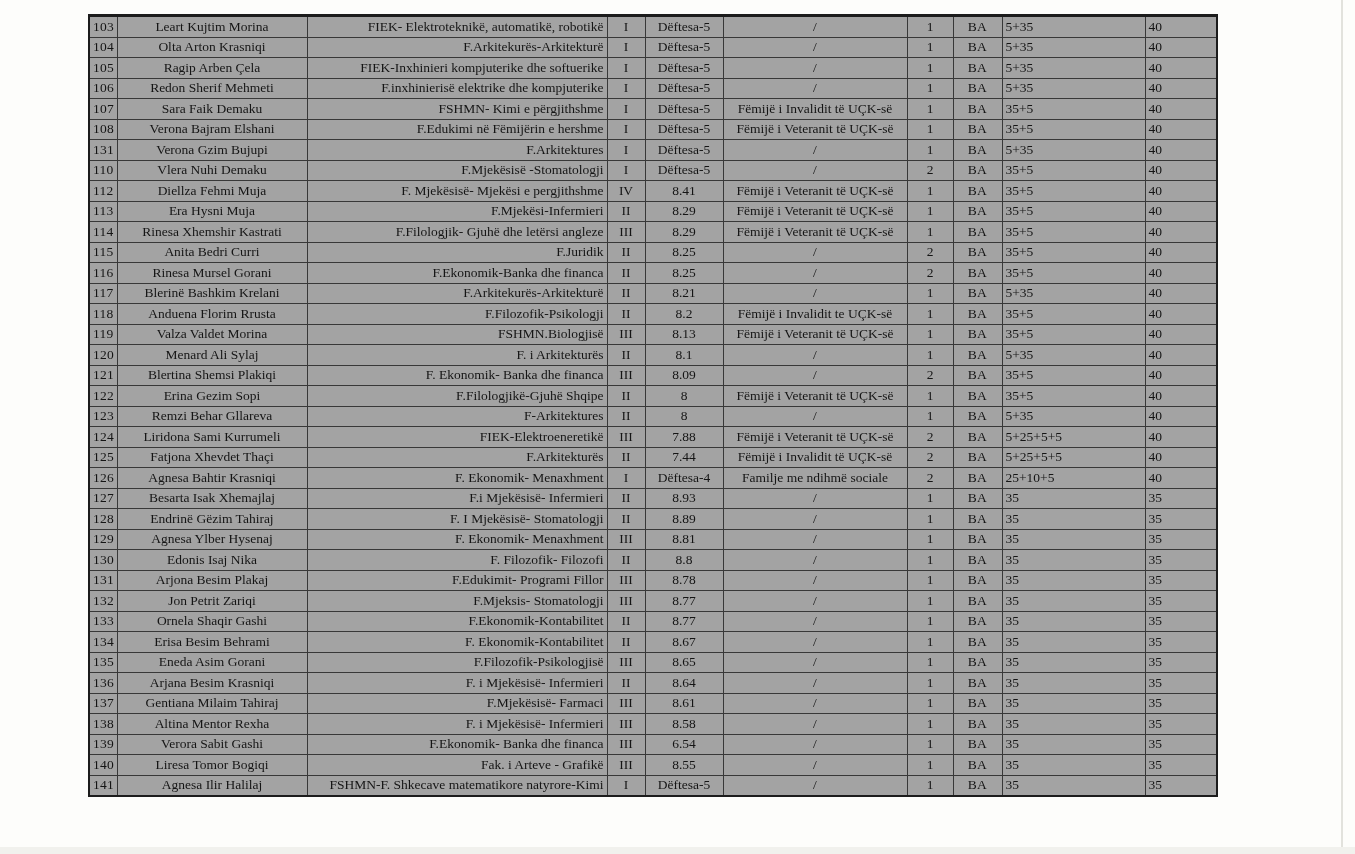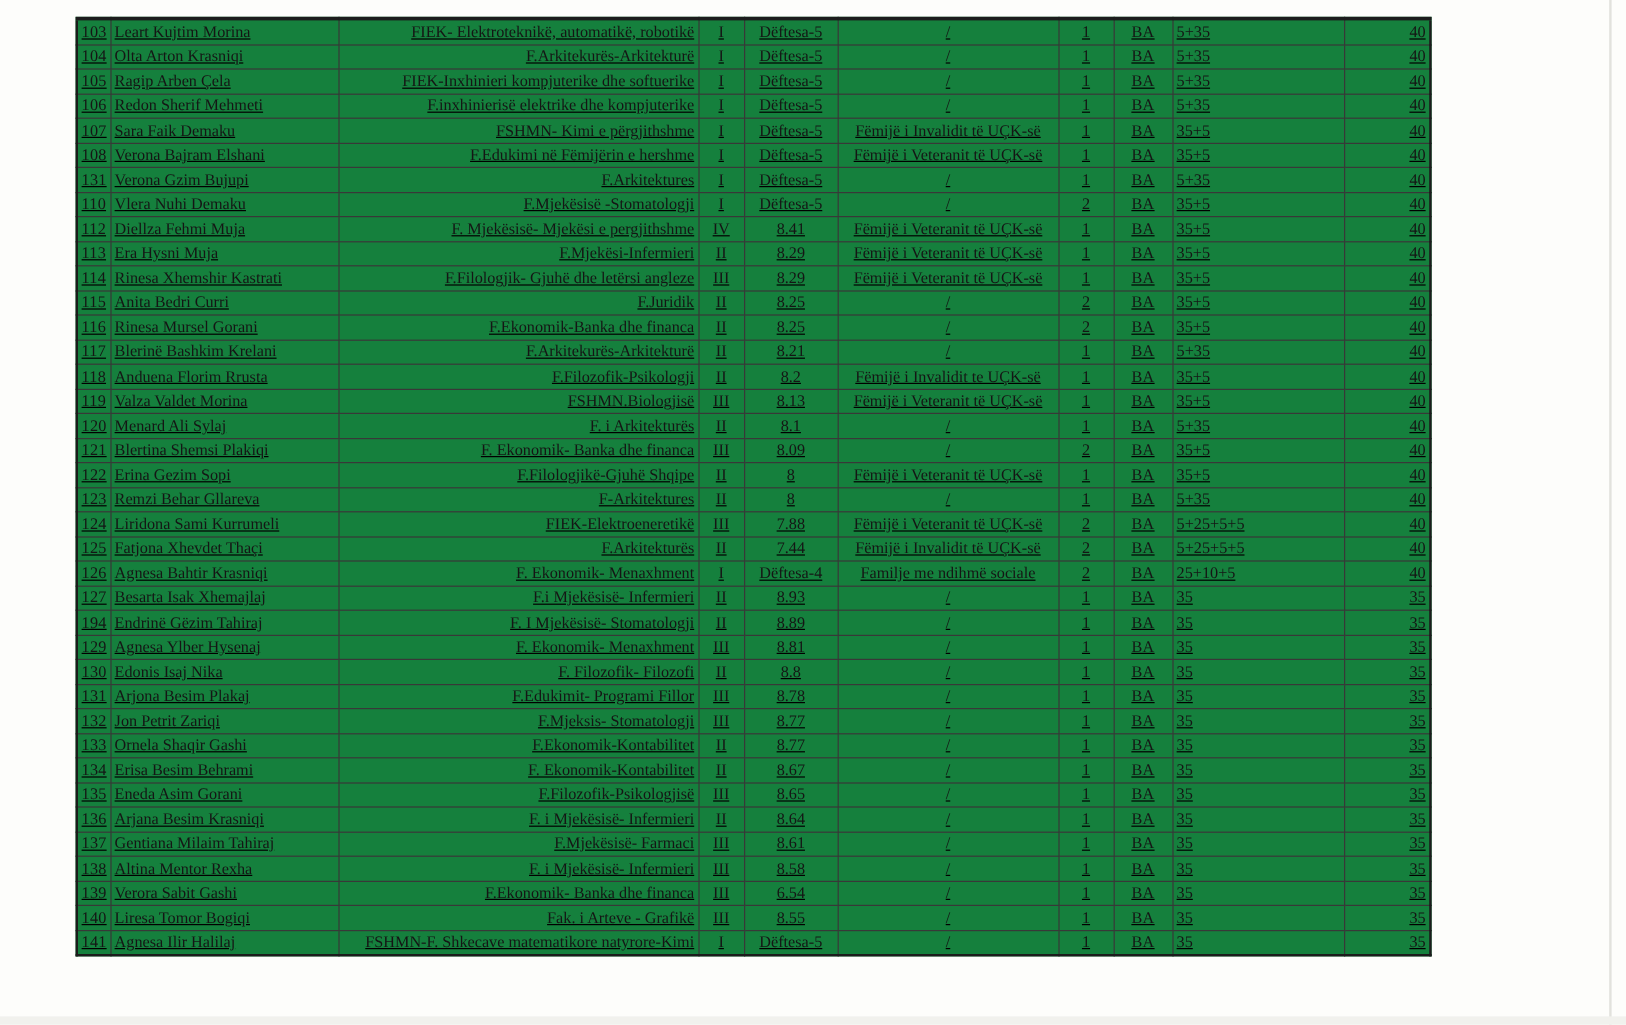--- a/index.html
+++ b/index.html
@@ -28,51 +28,50 @@
   .scan-edge-bottom {
     position: absolute;
     left: 0;
     top: 847px;
     width: 1355px;
     height: 7px;
     background: #f1f1ed;
   }
   table.merit {
     position: absolute;
-    left: 63px;
+    left: 88px;
     top: 14px;
     width: 1128px;
     border-collapse: collapse;
     table-layout: fixed;
     border: 2px solid #1c1c1c;
     border-top-width: 3px;
-    background: #15803d;
-    text-decoration: underline;
+    background: #a3a3a3;
   }
   table.merit td {
     border: 1px solid #383838;
     font-family: "Liberation Serif", serif;
     font-size: 13.5px;
     line-height: 16px;
     color: #151515;
     height: 17.5px;
     padding: 1px 3px;
     vertical-align: middle;
     overflow: hidden;
   }
   td.c-no     { text-align: left; padding-left: 2px; letter-spacing: 0.2px; }
-  td.c-name   { text-align: left; padding-left: 4px; }
+  td.c-name   { text-align: center; padding-left: 4px; }
   td.c-prog   { text-align: right; padding-left: 4px; }
   td.c-cat    { text-align: center; }
   td.c-grade  { text-align: center; }
   td.c-status { text-align: center; white-space: nowrap; font-size: 13px; }
   td.c-count  { text-align: center; }
   td.c-deg    { text-align: center; letter-spacing: 0.3px; }
   td.c-pts    { text-align: left; }
-  td.c-tot    { text-align: right; }
+  td.c-tot    { text-align: left; }
 </style>
 </head>
 <body>
 
 <div class="page">
   <table class="merit">
     <colgroup>
       <col style="width:28px">
       <col style="width:190px">
       <col style="width:300px">
@@ -367,21 +366,21 @@
           <td class="c-prog">F.i Mjekësisë- Infermieri</td>
           <td class="c-cat">II</td>
           <td class="c-grade">8.93</td>
           <td class="c-status">/</td>
           <td class="c-count">1</td>
           <td class="c-deg">BA</td>
           <td class="c-pts">35</td>
           <td class="c-tot">35</td>
         </tr>
         <tr>
-          <td class="c-no">194</td>
+          <td class="c-no">128</td>
           <td class="c-name">Endrinë Gëzim Tahiraj</td>
           <td class="c-prog">F. I Mjekësisë- Stomatologji</td>
           <td class="c-cat">II</td>
           <td class="c-grade">8.89</td>
           <td class="c-status">/</td>
           <td class="c-count">1</td>
           <td class="c-deg">BA</td>
           <td class="c-pts">35</td>
           <td class="c-tot">35</td>
         </tr>

